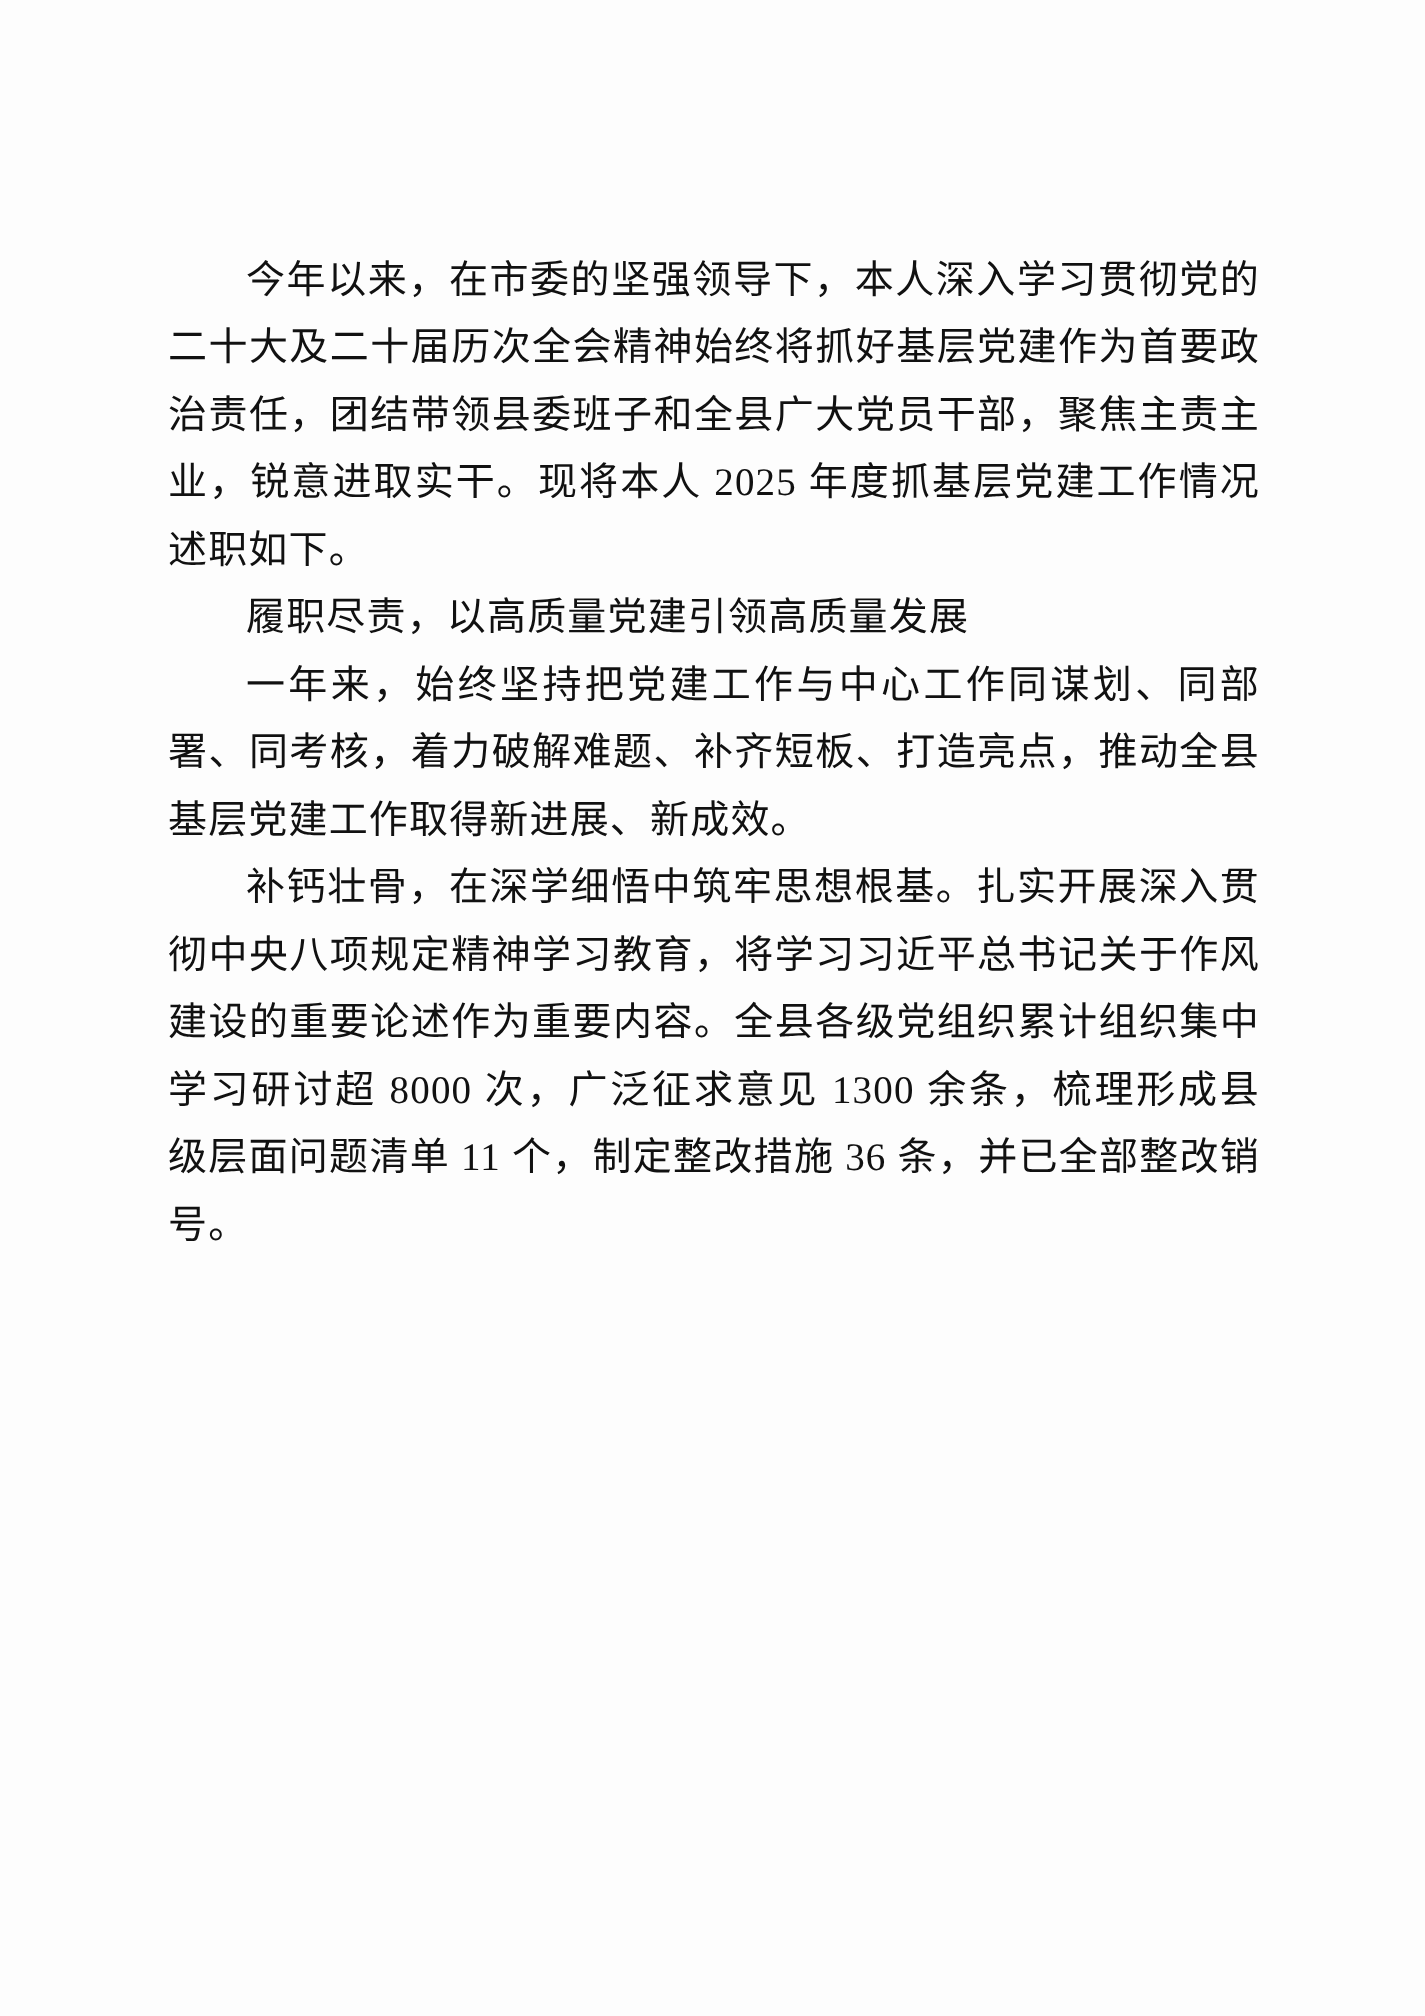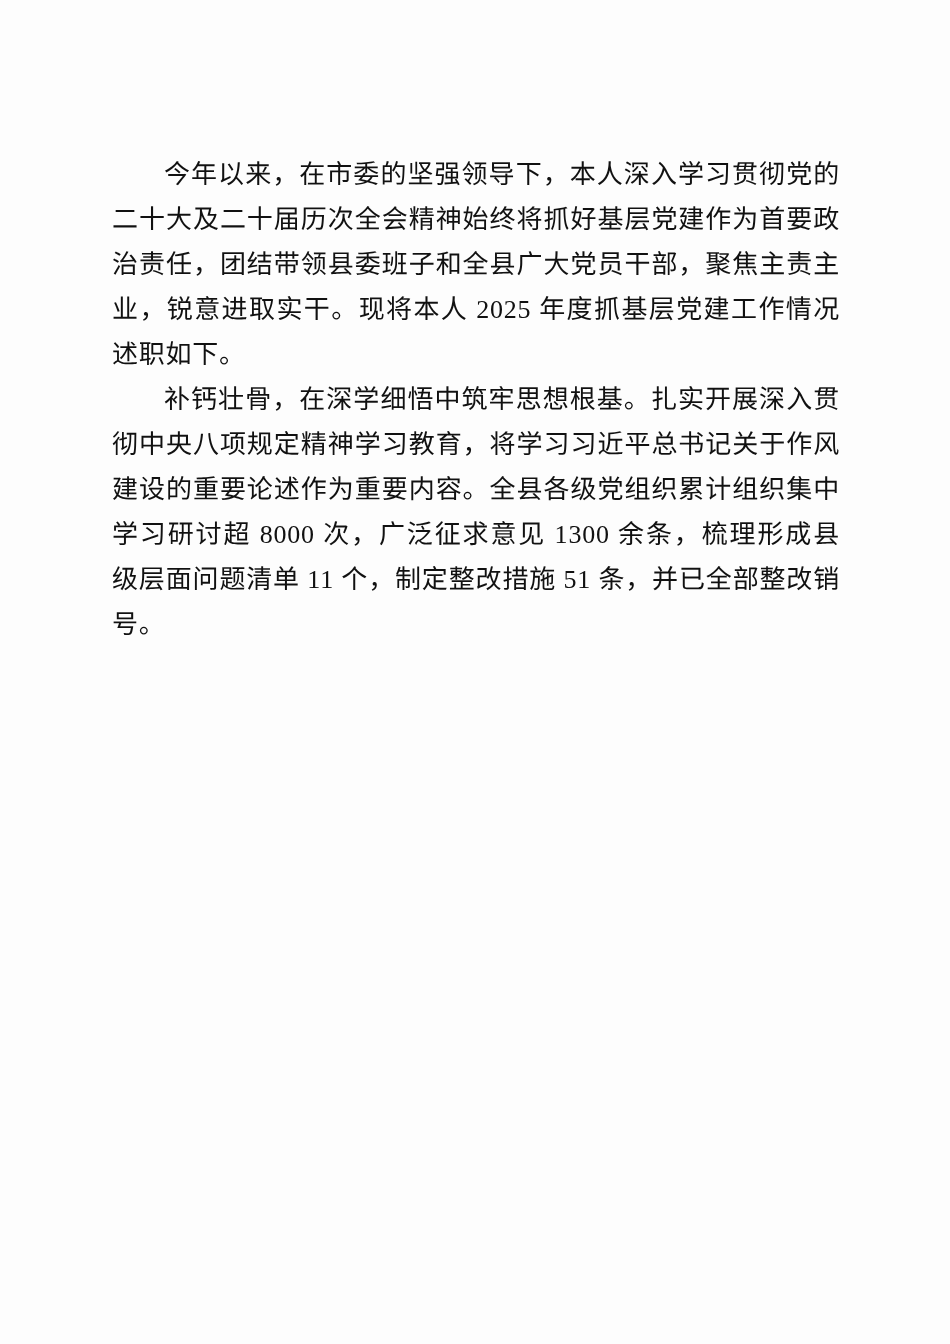--- a/index.html
+++ b/index.html
@@ -14,21 +14,21 @@
   }
   .page {
     position: relative;
     width: 950px;
     height: 1344px;
     background: #fdfdfd;
     overflow: hidden;
   }
   .doc-content {
     position: absolute;
-    top: 152px;
+    top: 164px;
     left: 112px;
     width: 728px;
     color: #111111;
   }
   .doc-content p {
     margin: 0;
     padding: 0;
     font-size: 26px;
     line-height: 45px;
     letter-spacing: 0.03em;
@@ -38,15 +38,17 @@
     font-weight: 400;
     word-break: break-all;
   }
 </style>
 </head>
 <body>
 
 <div class="page">
   <div class="doc-content">
     <p>今年以来，在市委的坚强领导下，本人深入学习贯彻党的二十大及二十届历次全会精神始终将抓好基层党建作为首要政治责任，团结带领县委班子和全县广大党员干部，聚焦主责主业，锐意进取实干。现将本人 2025 年度抓基层党建工作情况述职如下。</p>
-    <p>补钙壮骨，在深学细悟中筑牢思想根基。扎实开展深入贯彻中央八项规定精神学习教育，将学习习近平总书记关于作风建设的重要论述作为重要内容。全县各级党组织累计组织集中学习研讨超 8000 次，广泛征求意见 1300 余条，梳理形成县级层面问题清单 11 个，制定整改措施 51 条，并已全部整改销号。</p>
+    <p>履职尽责，以高质量党建引领高质量发展</p>
+    <p>一年来，始终坚持把党建工作与中心工作同谋划、同部署、同考核，着力破解难题、补齐短板、打造亮点，推动全县基层党建工作取得新进展、新成效。</p>
+    <p>补钙壮骨，在深学细悟中筑牢思想根基。扎实开展深入贯彻中央八项规定精神学习教育，将学习习近平总书记关于作风建设的重要论述作为重要内容。全县各级党组织累计组织集中学习研讨超 8000 次，广泛征求意见 1300 余条，梳理形成县级层面问题清单 11 个，制定整改措施 36 条，并已全部整改销号。</p>
   </div>
 </div>
 
 </body></html>

